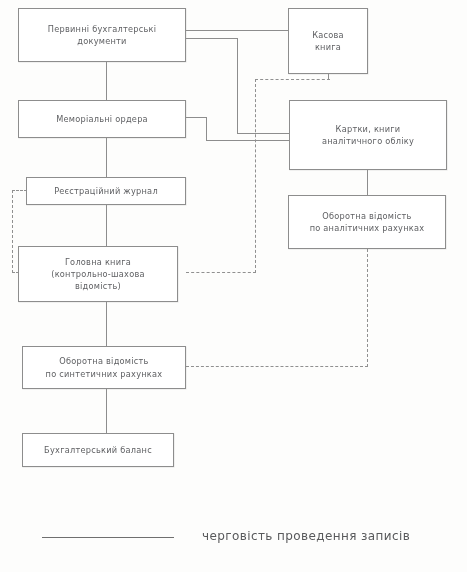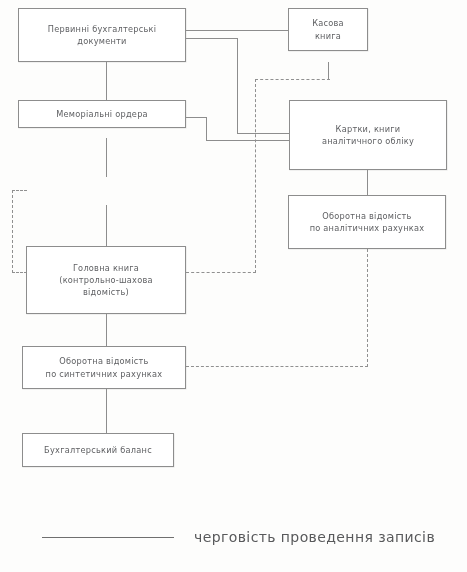--- a/index.html
+++ b/index.html
@@ -73,24 +73,24 @@
     position: absolute;
     left: 0;
     top: 8px;
     width: 132px;
     height: 0;
   }
   .legend-sample.solid { border-top: 1.7px solid #6f6f6f; }
   .legend-sample.dashed { border-top: 3px dashed #6f6f6f; }
   .legend-text {
     position: absolute;
-    left: 152px;
+    left: 160px;
     top: 0;
     color: #58595b;
-    font-size: 14px;
+    font-size: 12px;
     letter-spacing: 0.4px;
     white-space: nowrap;
   }
 </style>
 </head>
 <body>
 
 <div id="diagram-root">
 
   <div class="conn h-solid" style="left:186px; top:30px; width:103px;"></div>
@@ -126,41 +126,44 @@
   <div class="conn h-dash" style="left:12px; top:272px; width:15px;"></div>
 
   <div class="conn v-dash" style="left:367px; top:249px; height:118px;"></div>
   <div class="conn h-dash" style="left:186px; top:366px; width:182px;"></div>
 
   <div class="node" style="left:18px; top:8px; width:168px; height:54px;">
     <span class="label">Первинні бухгалтерські
 документи</span>
   </div>
 
-  <div class="node" style="left:288px; top:8px; width:80px; height:43px;">
+  <div class="node" style="left:288px; top:8px; width:80px; height:66px;">
     <span class="label">Касова
 книга</span>
   </div>
 
-  <div class="node" style="left:18px; top:100px; width:168px; height:28px;">
+  <div class="node" style="left:18px; top:100px; width:168px; height:38px;">
     <span class="label">Меморіальні ордера</span>
   </div>
 
   <div class="node" style="left:289px; top:100px; width:158px; height:70px;">
     <span class="label">Картки, книги
 аналітичного обліку</span>
   </div>
 
+  <div class="node" style="left:26px; top:177px; width:160px; height:28px;">
+    <span class="label">Реєстраційний журнал</span>
+  </div>
 
   <div class="node" style="left:288px; top:195px; width:158px; height:54px;">
     <span class="label">Оборотна відомість
 по аналітичних рахунках</span>
   </div>
 
-  <div class="node" style="left:26px; top:246px; width:160px; height:68px;">
+  <div class="node" style="left:18px; top:246px; width:160px; height:56px;">
     <span class="label">Головна книга
 (контрольно-шахова
 відомість)</span>
   </div>
 
   <div class="node" style="left:22px; top:346px; width:164px; height:43px;">
     <span class="label">Оборотна відомість
 по синтетичних рахунках</span>
   </div>
 

